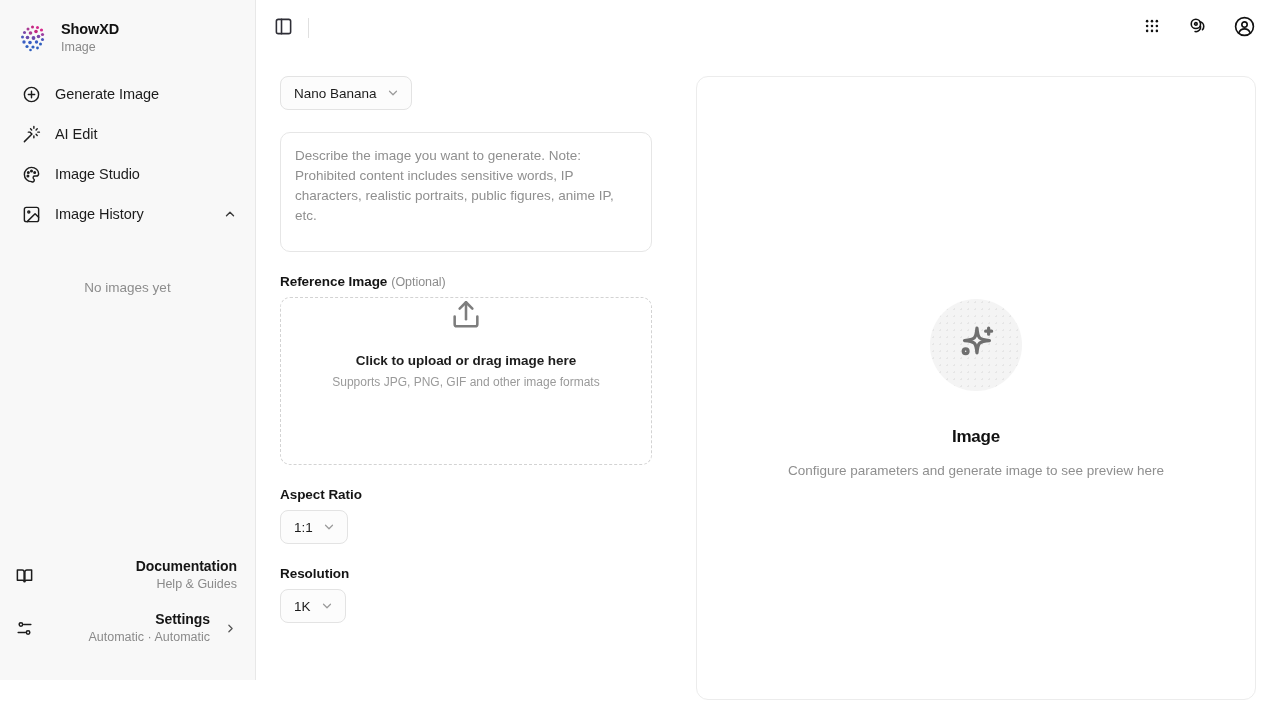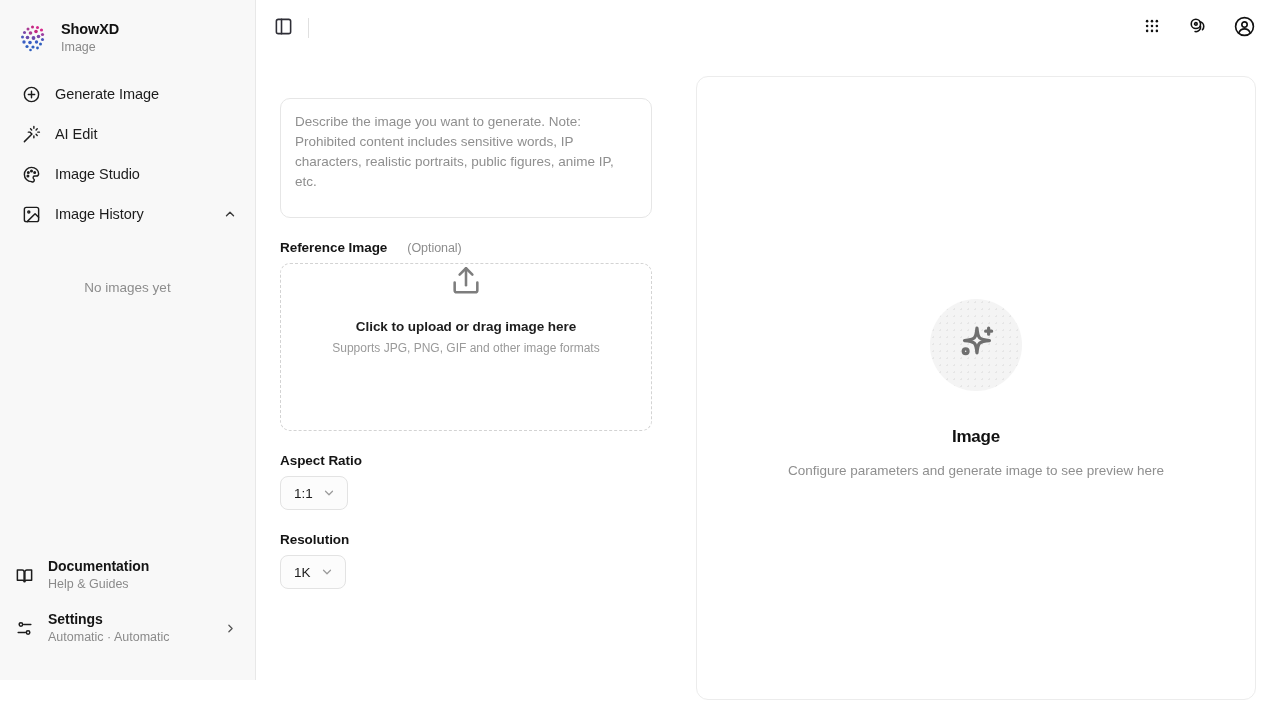--- a/index.html
+++ b/index.html
@@ -46,21 +46,21 @@
   }
   .nav-icon { width: 19px; height: 19px; flex: 0 0 19px; display: flex; align-items: center; justify-content: center; color: #1c1c1c; }
   .nav-label { font-size: 14.5px; color: #1c1c1c; flex: 1; letter-spacing: -0.05px; }
   .nav-chevron { width: 14px; height: 14px; color: #3a3a3a; display: flex; align-items: center; justify-content: center; }
 
   .history-empty {
     text-align: center; font-size: 13.5px; color: #8d8d8d;
     padding: 46px 0 0 0;
   }
 
-  .sidebar-bottom { margin-top: auto; padding-bottom: 25px; }
+  .sidebar-bottom { margin-top: auto; padding-bottom: 25px; text-align: right; }
   .bottom-item {
     display: flex; align-items: center; gap: 14px;
     padding: 9px 18px 9px 14px; cursor: pointer;
   }
   .bottom-icon { width: 20px; height: 20px; flex: 0 0 20px; display: flex; align-items: center; justify-content: center; color: #1c1c1c; }
   .bottom-text { flex: 1; display: flex; flex-direction: column; line-height: 1.25; }
   .bottom-title { font-size: 14px; font-weight: 700; color: #151515; letter-spacing: -0.05px; }
   .bottom-sub { font-size: 12.5px; color: #8a8a8a; margin-top: 2px; }
   .bottom-chevron { width: 13px; height: 13px; color: #555; display: flex; align-items: center; justify-content: center; }
 
@@ -93,21 +93,21 @@
   .config {
     width: 420px; flex: 0 0 420px;
     padding: 20px 24px 0 24px;
     overflow: hidden;
   }
   .field { margin-bottom: 0; }
   .field-label {
     font-size: 13.5px; font-weight: 700; color: #141414;
     display: block; margin-bottom: 8px; letter-spacing: -0.05px;
   }
-  .field-label .optional { font-weight: 400; color: #8d8d8d; font-size: 12.5px; margin-left: 20px; }
+  .field-label .optional { font-weight: 400; color: #8d8d8d; font-size: 12.5px; margin-left: 4px; }
 
   .select-box {
     display: inline-flex; align-items: center; gap: 9px;
     height: 34px; padding: 0 11px 0 13px;
     border: 1px solid #e3e3e3; border-radius: 8px;
     background: #fcfcfc; cursor: pointer;
     font-size: 13.5px; color: #1c1c1c;
   }
   .select-caret { color: #9a9a9a; display: flex; align-items: center; }
 
@@ -337,20 +337,28 @@
           </span>
         </div>
       </div>
     </header>
 
     <div class="content">
 
       <div class="config">
 
         <div class="field">
+          <div class="select-box">
+            <span>Nano Banana</span>
+            <span class="select-caret">
+              <svg width="14" height="14" viewBox="0 0 24 24" fill="none" stroke="currentColor" stroke-width="2.1" stroke-linecap="round" stroke-linejoin="round">
+                <path d="M6 9l6 6 6-6"></path>
+              </svg>
+            </span>
+          </div>
         </div>
 
         <div class="field mt-sec">
           <div class="textarea-box">Describe the image you want to generate. Note: Prohibited content includes sensitive words, IP characters, realistic portraits, public figures, anime IP, etc.</div>
         </div>
 
         <div class="field mt-sec">
           <span class="field-label">
             <span>Reference Image</span><span class="optional">(Optional)</span>
           </span>

